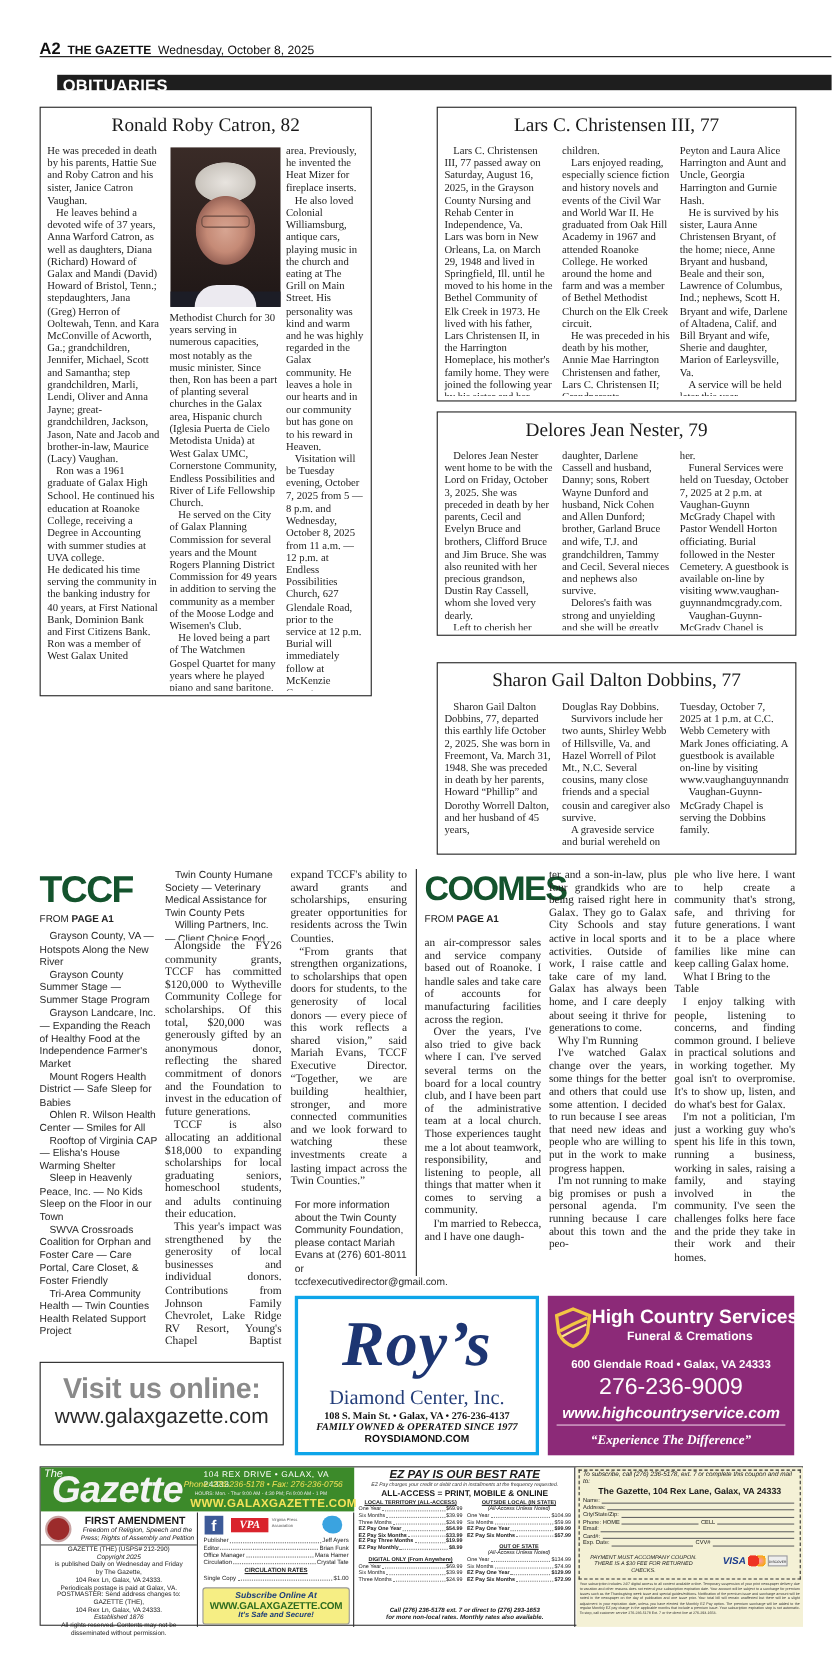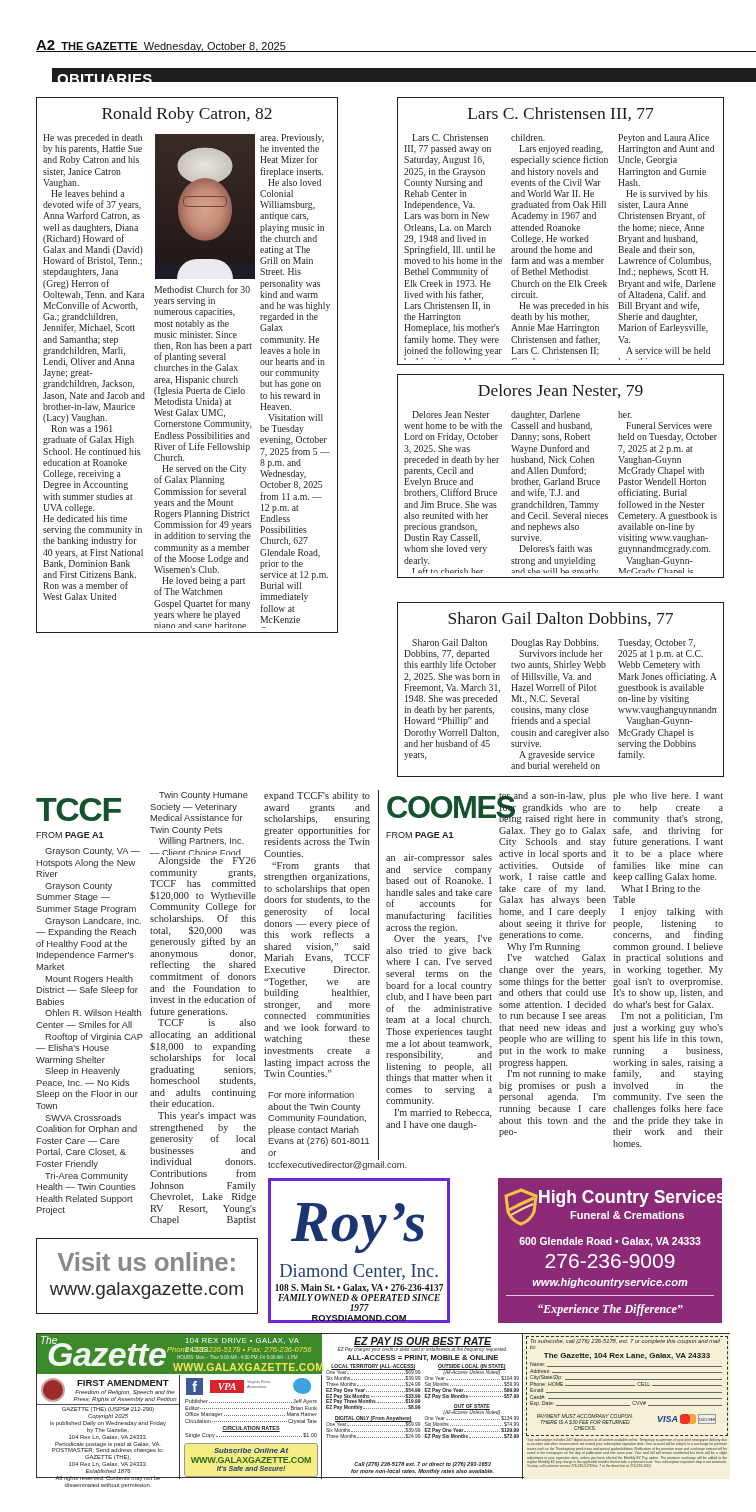--- a/index.html
+++ b/index.html
@@ -44,35 +44,35 @@
   .list .it .hd { padding-left: 9px; }
   .contact { position: absolute; font-family: "Liberation Sans", sans-serif; font-size: 9.3px; line-height: 11.6px; color: #2a2a2a; }
   .vrule { position: absolute; width: 1px; background: #222; }
 
   
   #visit { left: 36px; top: 1238px; width: 222px; height: 76px; border: 1px solid #222; text-align: center; }
   #visit .l1 { font-family: "Liberation Sans", sans-serif; font-weight: 700; font-size: 26px; color: #8a8a8a; margin-top: 8px; letter-spacing: -0.3px; }
   #visit .l2 { font-family: "Liberation Sans", sans-serif; font-size: 19px; color: #2a2a2a; margin-top: 0px; }
 
   
-  #roys { left: 268px; top: 1178px; width: 182px; height: 145px; border: 3px solid #6d28d9; background: #fff; text-align: center; }
+  #roys { left: 268px; top: 1178px; width: 222px; height: 145px; border: 3px solid #0ea5e9; background: #fff; text-align: center; }
   #roys .logo { font-family: "Liberation Serif", serif; font-style: italic; font-weight: 700; font-size: 58px; color: #1d3572; margin-top: 2px; line-height: 78px; letter-spacing: 1px; }
   #roys .sub { font-family: "Liberation Serif", serif; font-size: 18.5px; color: #243e7a; line-height: 20px; }
   #roys .addr { font-family: "Liberation Serif", serif; font-weight: 700; font-size: 9.3px; color: #111; margin-top: 2px; }
   #roys .tag { font-family: "Liberation Serif", serif; font-weight: 700; font-style: italic; font-size: 9.3px; color: #111; }
   #roys .url { font-family: "Liberation Sans", sans-serif; font-weight: 700; font-size: 9.3px; color: #111; }
 
   
   #hcs { left: 498px; top: 1178px; width: 224px; height: 145px; background: #8c2a78; color: #fff; text-align: center; }
   #hcs .shield { position: absolute; left: 6px; top: 10px; width: 34px; height: 38px; }
   #hcs .name { position: absolute; left: 40px; top: 9px; font-family: "Liberation Sans", sans-serif; font-weight: 700; font-size: 17.5px; white-space: nowrap; }
   #hcs .fc { position: absolute; left: 72px; top: 31px; font-family: "Liberation Sans", sans-serif; font-weight: 700; font-size: 11px; }
   #hcs .addr { position: absolute; left: 0; right: 0; top: 58px; font-family: "Liberation Sans", sans-serif; font-weight: 700; font-size: 10.4px; }
   #hcs .phone { position: absolute; left: 0; right: 0; top: 71px; font-family: "Liberation Sans", sans-serif; font-weight: 400; font-size: 21px; }
-  #hcs .web { position: absolute; left: 0; right: 0; top: 98px; font-family: "Liberation Sans", sans-serif; font-weight: 700; font-style: italic; font-size: 11px; }
+  #hcs .web { position: absolute; left: 0; right: 0; top: 98px; font-family: "Liberation Sans", sans-serif; font-weight: 700; font-style: italic; font-size: 14px; }
   #hcs .rule { position: absolute; left: 8px; right: 8px; top: 117px; height: 1px; background: #e8c8e0; }
   #hcs .slogan { position: absolute; left: 0; right: 0; top: 124px; font-family: "Liberation Serif", serif; font-style: italic; font-weight: 700; font-size: 12px; }
 
   
   #footer { left: 36px; top: 1333px; width: 694px; height: 145px; border: 1px solid #333; }
   #mast { position: absolute; left: 0; top: 0; width: 285px; height: 40px; background: #3c8a2a; color: #fff; }
   #mast .the { position:absolute; left: 3px; top: 1px; font-family: "Liberation Sans", sans-serif; font-style: italic; font-size: 10px; }
   #mast .gz { position:absolute; left: 10px; top: 0px; font-family: "Liberation Sans", sans-serif; font-style: italic; font-weight: 700; font-size: 34px; letter-spacing: -0.5px; color: #f4f4f4; line-height: 40px; }
   #mast .r1 { position:absolute; left: 148px; top: 2px; font-family: "Liberation Sans", sans-serif; font-size: 7.6px; color: #fff; letter-spacing: 0.5px; }
   #mast .r2 { position:absolute; left: 130px; top: 11px; font-family: "Liberation Sans", sans-serif; font-style: italic; font-size: 7.6px; color: #f5e25a; }

